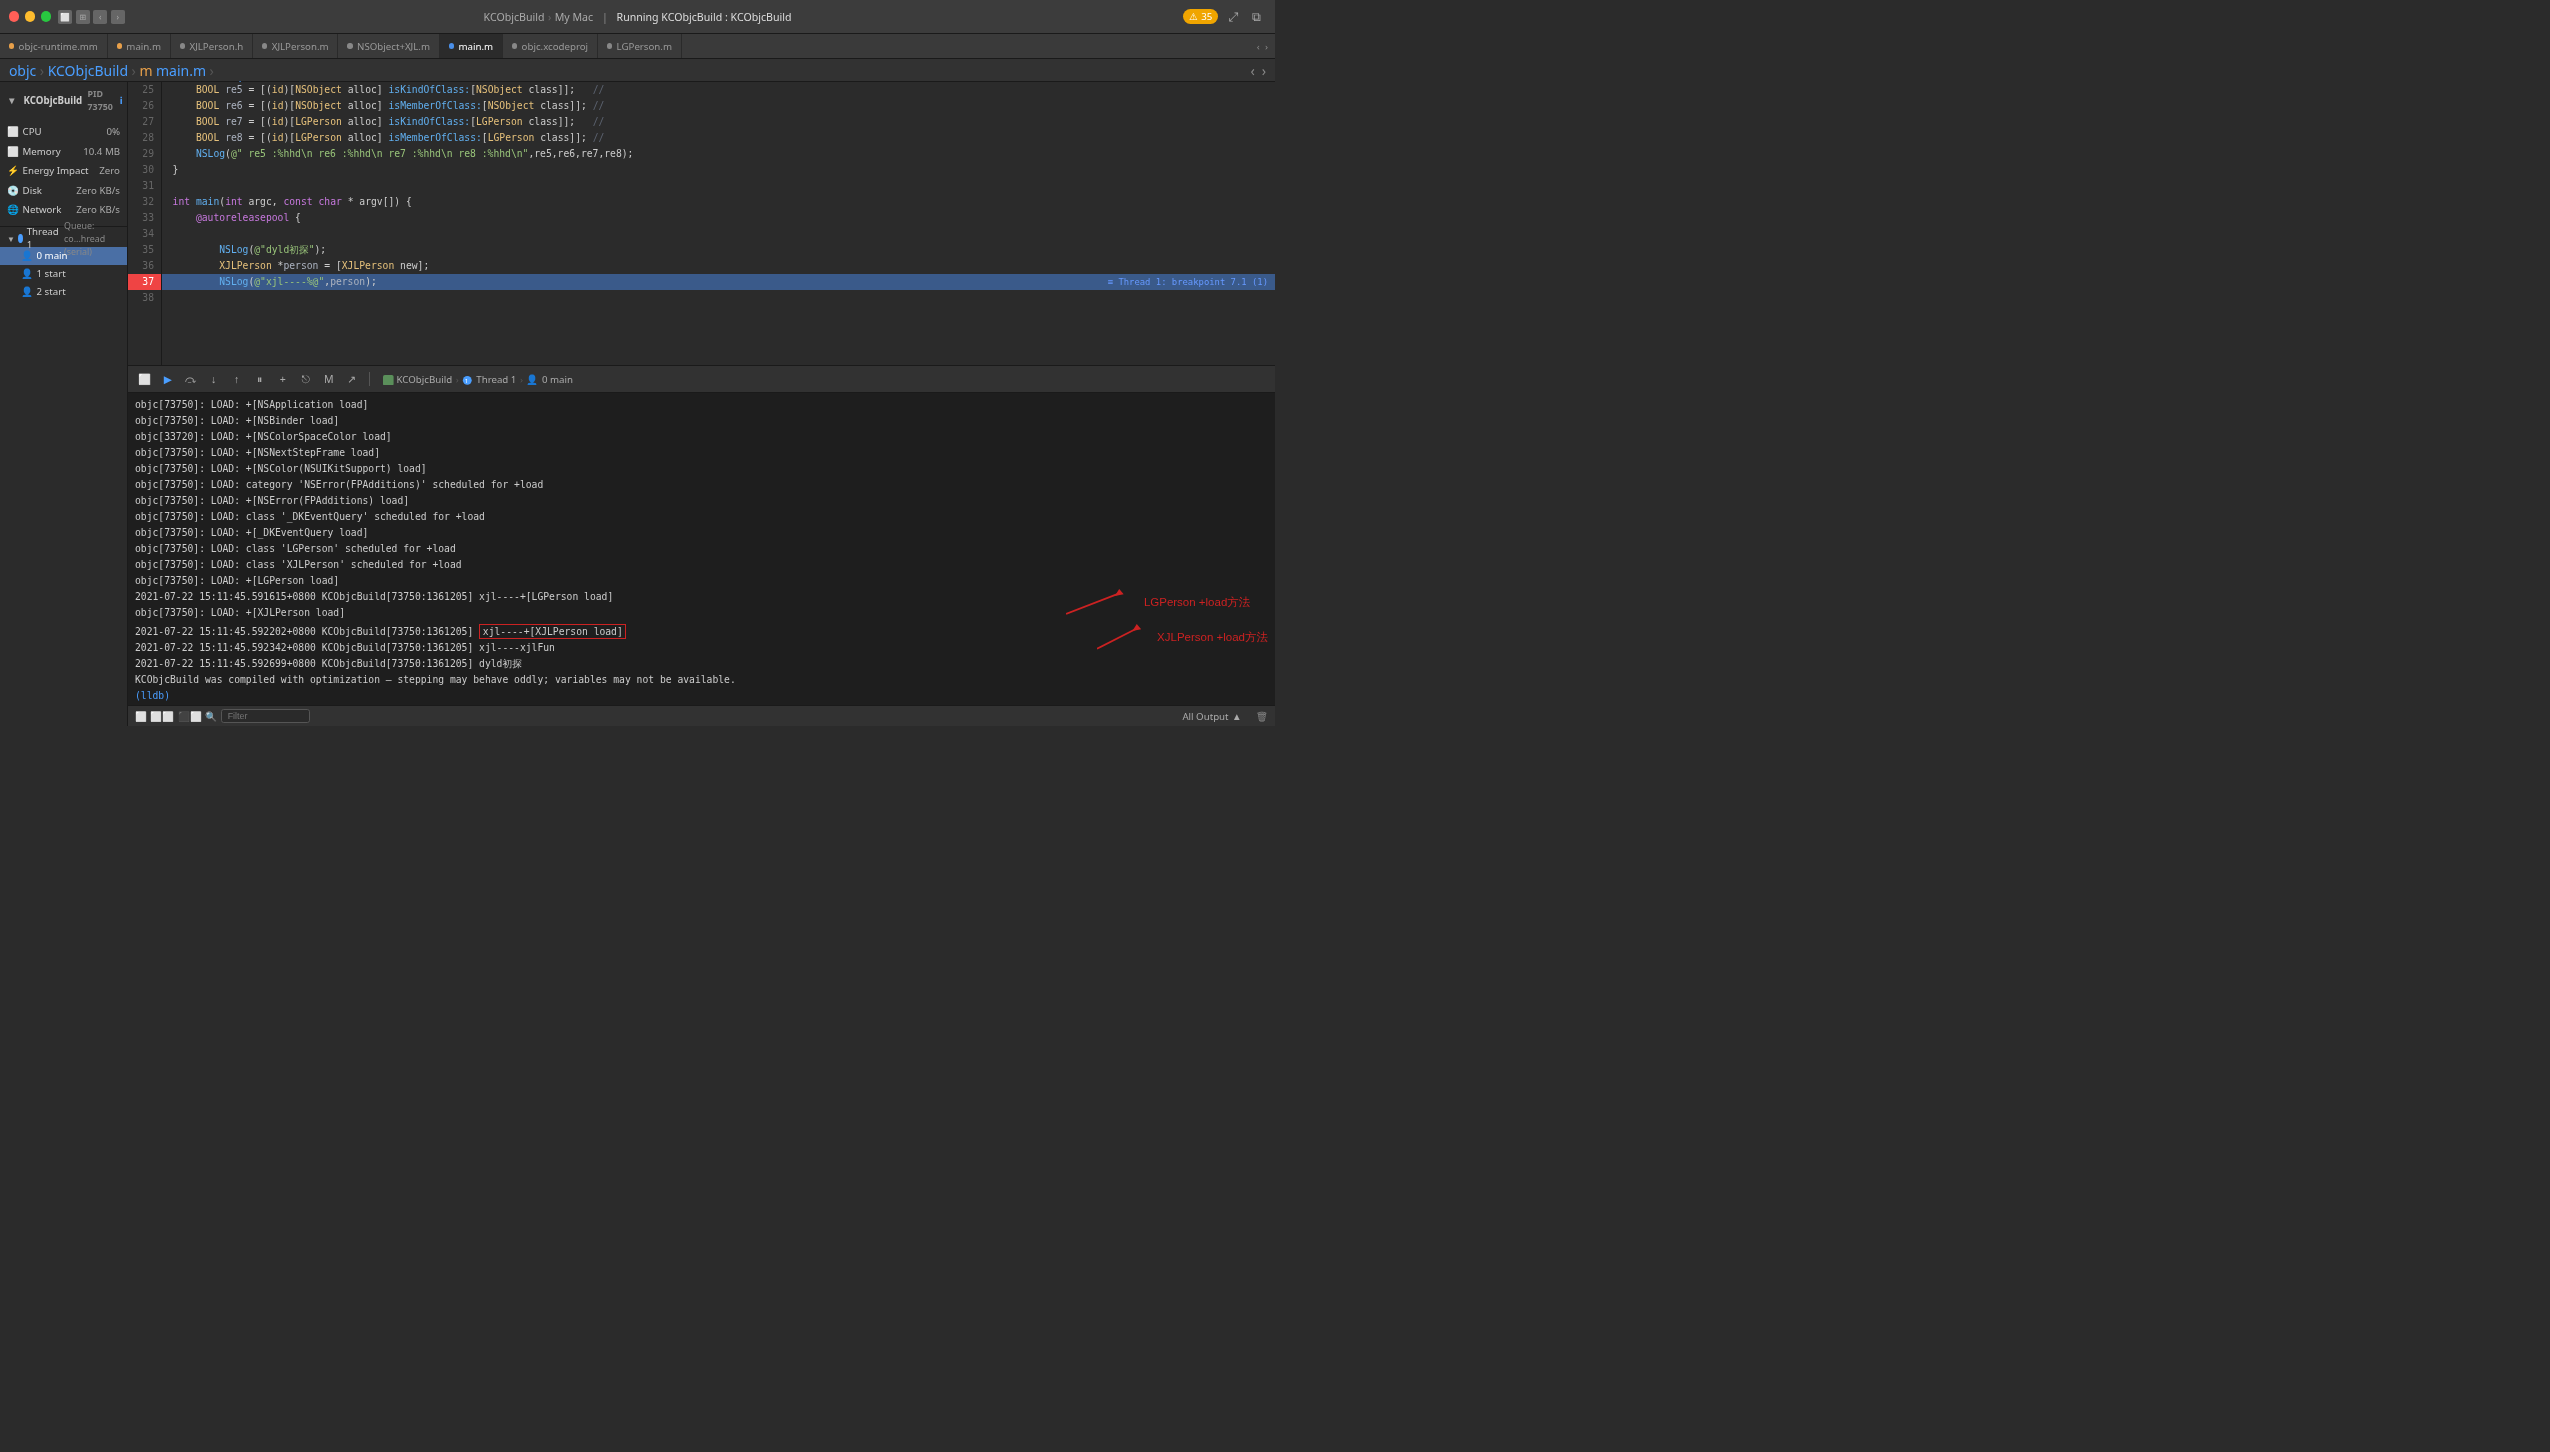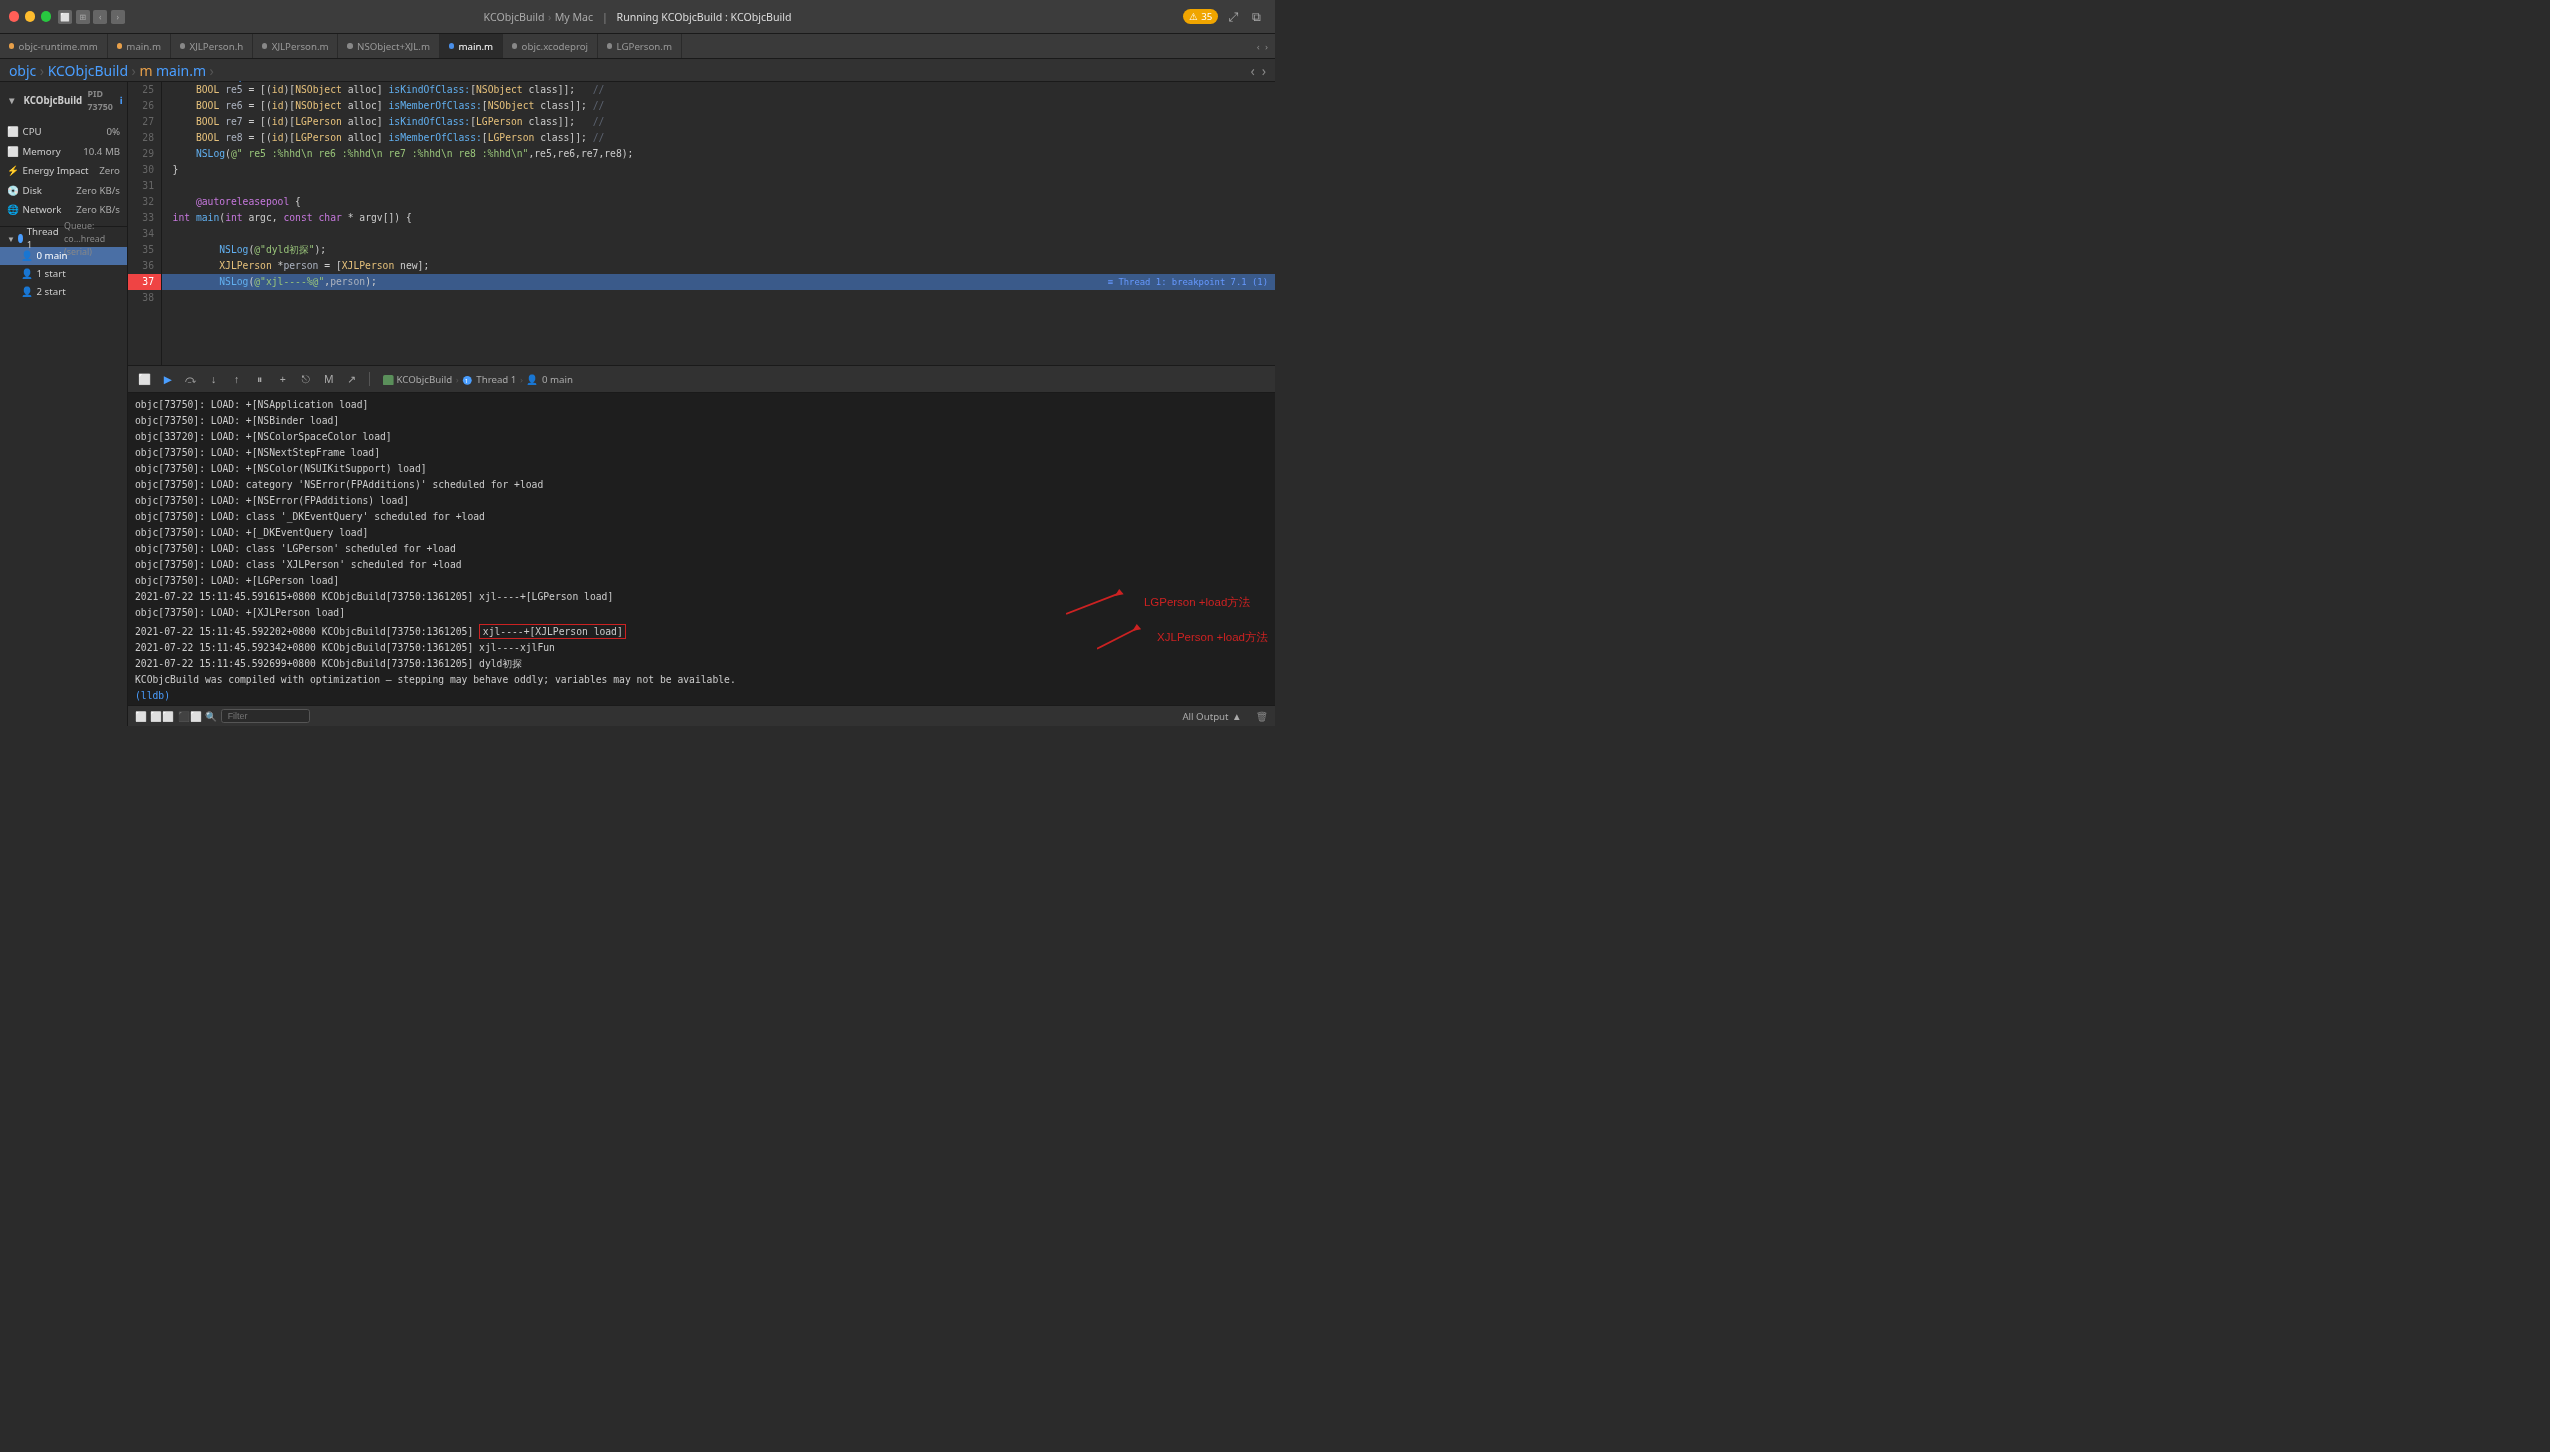--- a/index.html
+++ b/index.html
@@ -572,24 +572,24 @@
         </div>
         <div class="code-line">
           &nbsp;&nbsp;&nbsp;&nbsp;<span class="type">BOOL</span> <span class="var">re8</span> = [(<span class="type">id</span>)[<span class="type">LGPerson</span> alloc] <span class="fn">isMemberOfClass:</span>[<span class="type">LGPerson</span> class]];&nbsp;<span class="comment">//</span>
         </div>
         <div class="code-line">
           &nbsp;&nbsp;&nbsp;&nbsp;<span class="fn">NSLog</span>(<span class="str">@" re5 :%hhd\n re6 :%hhd\n re7 :%hhd\n re8 :%hhd\n"</span>,re5,re6,re7,re8);
         </div>
         <div class="code-line">}</div>
         <div class="code-line">&nbsp;</div>
         <div class="code-line">
+          <span class="kw">int</span> <span class="fn">main</span>(<span class="kw">int</span> argc, <span class="kw">const</span> <span class="kw">char</span> * argv[]) {
+        </div>
+        <div class="code-line">
           &nbsp;&nbsp;&nbsp;&nbsp;<span class="at">@autoreleasepool</span> {
-        </div>
-        <div class="code-line">
-          <span class="kw">int</span> <span class="fn">main</span>(<span class="kw">int</span> argc, <span class="kw">const</span> <span class="kw">char</span> * argv[]) {
         </div>
         <div class="code-line">&nbsp;</div>
         <div class="code-line">
           &nbsp;&nbsp;&nbsp;&nbsp;&nbsp;&nbsp;&nbsp;&nbsp;<span class="fn">NSLog</span>(<span class="str">@"dyld初探"</span>);
         </div>
         <div class="code-line">
           &nbsp;&nbsp;&nbsp;&nbsp;&nbsp;&nbsp;&nbsp;&nbsp;<span class="type">XJLPerson</span> *<span class="var">person</span> = [<span class="type">XJLPerson</span> new];
         </div>
         <div class="code-line highlighted" style="position:relative; display:flex; align-items:center;">
           <span>&nbsp;&nbsp;&nbsp;&nbsp;&nbsp;&nbsp;&nbsp;&nbsp;<span class="fn">NSLog</span>(<span class="str">@"xjl----%@"</span>,<span class="var">person</span>);</span>

